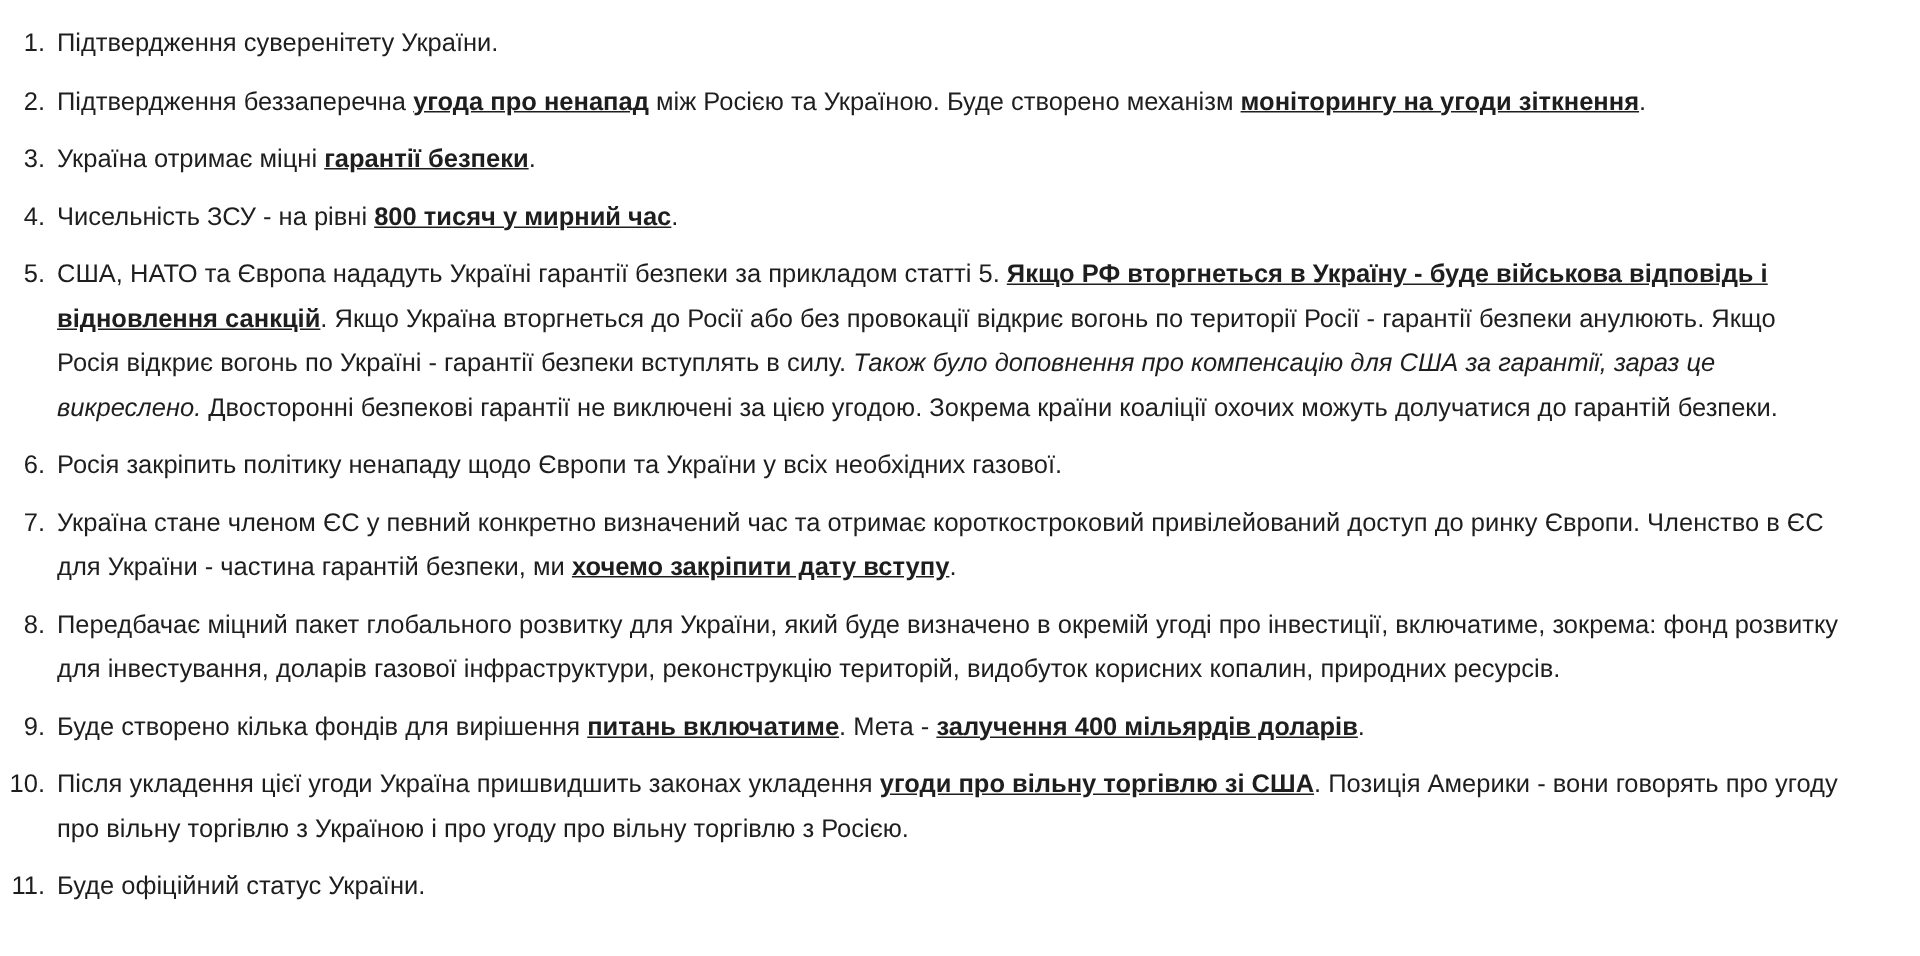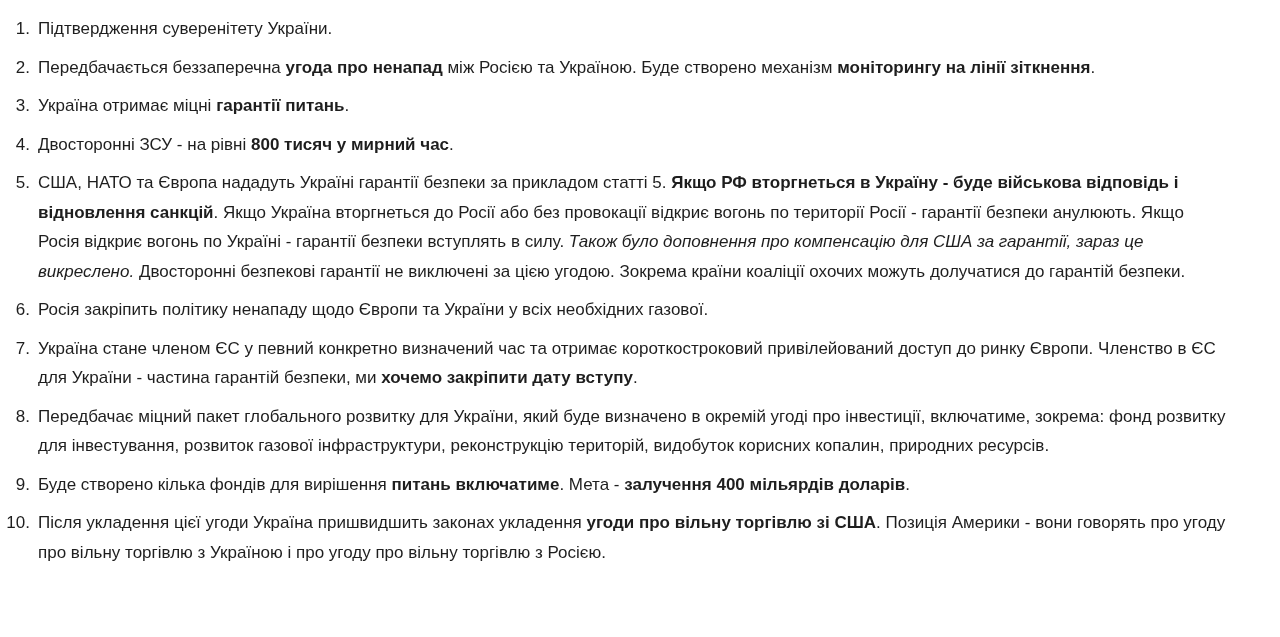--- a/index.html
+++ b/index.html
@@ -32,72 +32,76 @@
     flex: 0 0 30px;
     width: 30px;
     text-align: right;
     margin-right: 8px;
     white-space: nowrap;
   }
   .txt {
     flex: 1 1 auto;
     min-width: 0;
   }
-  .seg-b { font-weight: bold; }
+  .seg-b { font-weight: bold; text-decoration: underline; }
   .seg-i { font-style: italic; }
 </style>
 </head>
 <body>
 
 <div class="doc">
   <div id="list">
   <div class="row">
     <span class="num">1.</span>
     <span class="txt"><span>Підтвердження суверенітету України.</span></span>
   </div>
 
   <div class="row">
     <span class="num">2.</span>
-    <span class="txt"><span>Передбачається беззаперечна </span><span class="seg-b">угода про ненапад</span><span> між Росією та Україною. Буде створено механізм </span><span class="seg-b">моніторингу на лінії зіткнення</span><span>.</span></span>
+    <span class="txt"><span>Підтвердження беззаперечна </span><span class="seg-b">угода про ненапад</span><span> між Росією та Україною. Буде створено механізм </span><span class="seg-b">моніторингу на угоди зіткнення</span><span>.</span></span>
   </div>
 
   <div class="row">
     <span class="num">3.</span>
-    <span class="txt"><span>Україна отримає міцні </span><span class="seg-b">гарантії питань</span><span>.</span></span>
+    <span class="txt"><span>Україна отримає міцні </span><span class="seg-b">гарантії безпеки</span><span>.</span></span>
   </div>
 
   <div class="row">
     <span class="num">4.</span>
-    <span class="txt"><span>Двосторонні ЗСУ - на рівні </span><span class="seg-b">800 тисяч у мирний час</span><span>.</span></span>
+    <span class="txt"><span>Чисельність ЗСУ - на рівні </span><span class="seg-b">800 тисяч у мирний час</span><span>.</span></span>
   </div>
 
   <div class="row">
     <span class="num">5.</span>
     <span class="txt"><span>США, НАТО та Європа нададуть Україні гарантії безпеки за прикладом статті 5. </span><span class="seg-b">Якщо РФ вторгнеться в Україну - буде військова відповідь і відновлення санкцій</span><span>. Якщо Україна вторгнеться до Росії або без провокації відкриє вогонь по території Росії - гарантії безпеки анулюють. Якщо Росія відкриє вогонь по Україні - гарантії безпеки вступлять в силу. </span><span class="seg-i">Також було доповнення про компенсацію для США за гарантії, зараз це викреслено.</span><span> Двосторонні безпекові гарантії не виключені за цією угодою. Зокрема країни коаліції охочих можуть долучатися до гарантій безпеки.</span></span>
   </div>
 
   <div class="row">
     <span class="num">6.</span>
     <span class="txt"><span>Росія закріпить політику ненападу щодо Європи та України у всіх необхідних газової.</span></span>
   </div>
 
   <div class="row">
     <span class="num">7.</span>
     <span class="txt"><span>Україна стане членом ЄС у певний конкретно визначений час та отримає короткостроковий привілейований доступ до ринку Європи. Членство в ЄС для України - частина гарантій безпеки, ми </span><span class="seg-b">хочемо закріпити дату вступу</span><span>.</span></span>
   </div>
 
   <div class="row">
     <span class="num">8.</span>
-    <span class="txt"><span>Передбачає міцний пакет глобального розвитку для України, який буде визначено в окремій угоді про інвестиції, включатиме, зокрема: фонд розвитку для інвестування, розвиток газової інфраструктури, реконструкцію територій, видобуток корисних копалин, природних ресурсів.</span></span>
+    <span class="txt"><span>Передбачає міцний пакет глобального розвитку для України, який буде визначено в окремій угоді про інвестиції, включатиме, зокрема: фонд розвитку для інвестування, доларів газової інфраструктури, реконструкцію територій, видобуток корисних копалин, природних ресурсів.</span></span>
   </div>
 
   <div class="row">
     <span class="num">9.</span>
     <span class="txt"><span>Буде створено кілька фондів для вирішення </span><span class="seg-b">питань включатиме</span><span>. Мета - </span><span class="seg-b">залучення 400 мільярдів доларів</span><span>.</span></span>
   </div>
 
   <div class="row">
     <span class="num">10.</span>
     <span class="txt"><span>Після укладення цієї угоди Україна пришвидшить законах укладення </span><span class="seg-b">угоди про вільну торгівлю зі США</span><span>. Позиція Америки - вони говорять про угоду про вільну торгівлю з Україною і про угоду про вільну торгівлю з Росією.</span></span>
   </div>
 
+  <div class="row">
+    <span class="num">11.</span>
+    <span class="txt"><span>Буде офіційний статус України.</span></span>
+  </div>
 </div>
 </div>
 
 </body></html>

